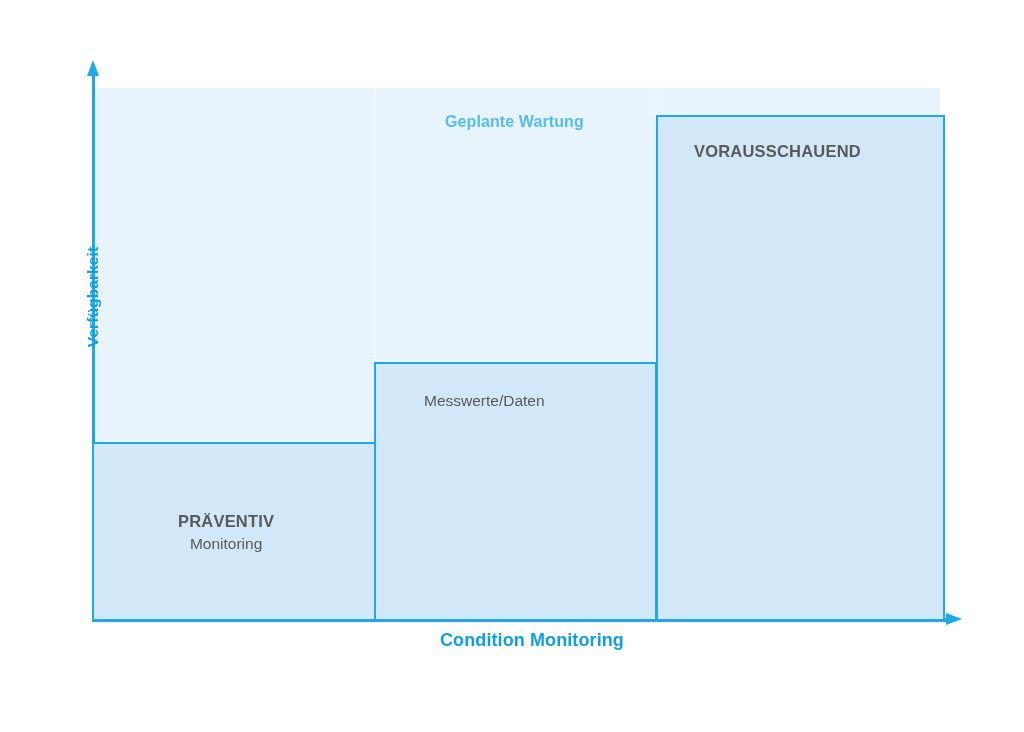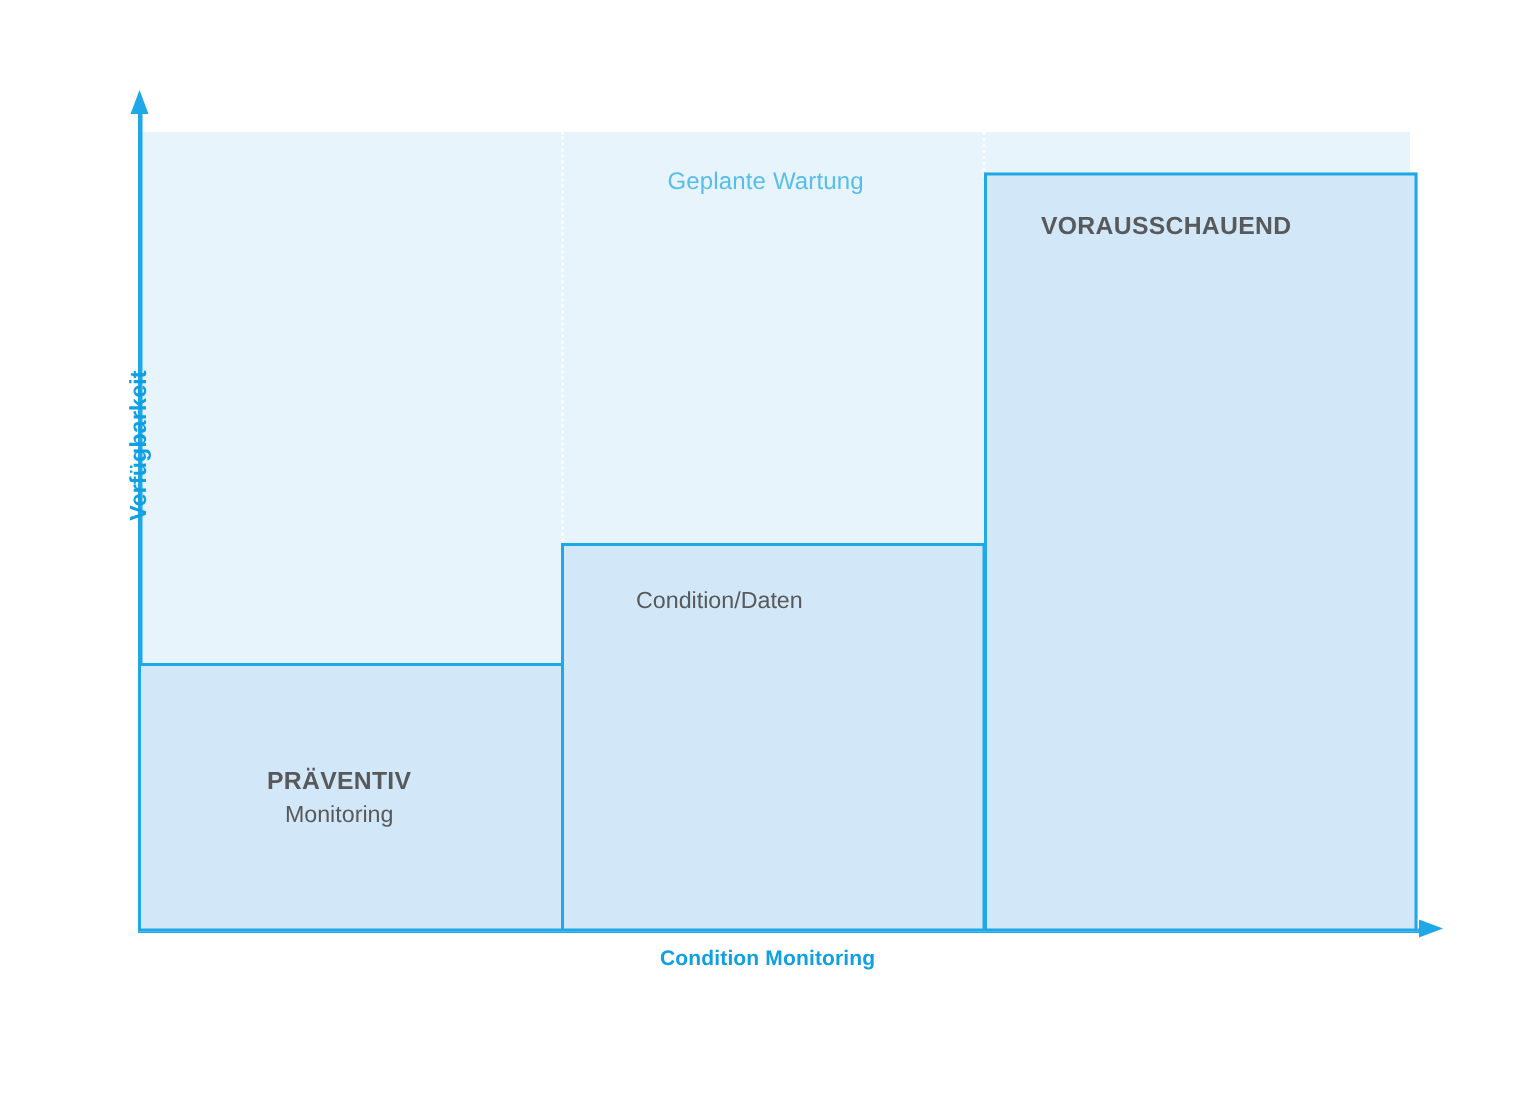--- a/index.html
+++ b/index.html
@@ -111,31 +111,31 @@
   .box-text.text-1 { left: 178px; top: 511px; text-align: center; }
   .box-text.text-2 { left: 424px; top: 391px; }
   .box-text.text-3 { left: 694px; top: 141px; }
 
   
   .region-caption {
     position: absolute;
     left: 445px;
     top: 113px;
     font-size: 16px;
-    font-weight: normal;
+    font-weight: bold;
     color: #56bdec;
     letter-spacing: .1px;
   }
 
   
   .axis-title-x {
     position: absolute;
     left: 440px;
     top: 630px;
-    font-size: 14px;
+    font-size: 18px;
     font-weight: bold;
     color: #0f9fe3;
     letter-spacing: .1px;
   }
   .axis-title-y {
     position: absolute;
     left: 33px;
     top: 288px;
     width: 120px;
     font-size: 15.5px;
@@ -166,21 +166,21 @@
   <div class="step-box box-1"></div>
   <div class="step-box box-2"></div>
   <div class="step-box box-3"></div>
 
   <div class="box-text text-1">
     <p class="box-title">PRÄVENTIV</p>
     <p class="box-desc">Monitoring</p>
   </div>
 
   <div class="box-text text-2">
-    <p class="box-desc">Condition/Daten</p>
+    <p class="box-desc">Messwerte/Daten</p>
   </div>
 
   <div class="box-text text-3">
     <p class="box-title">VORAUSSCHAUEND</p>
   </div>
 
   <div class="region-caption">Geplante Wartung</div>
 
   <div class="axis-title-x">Condition Monitoring</div>
   <div class="axis-title-y">Verfügbarkeit</div>

